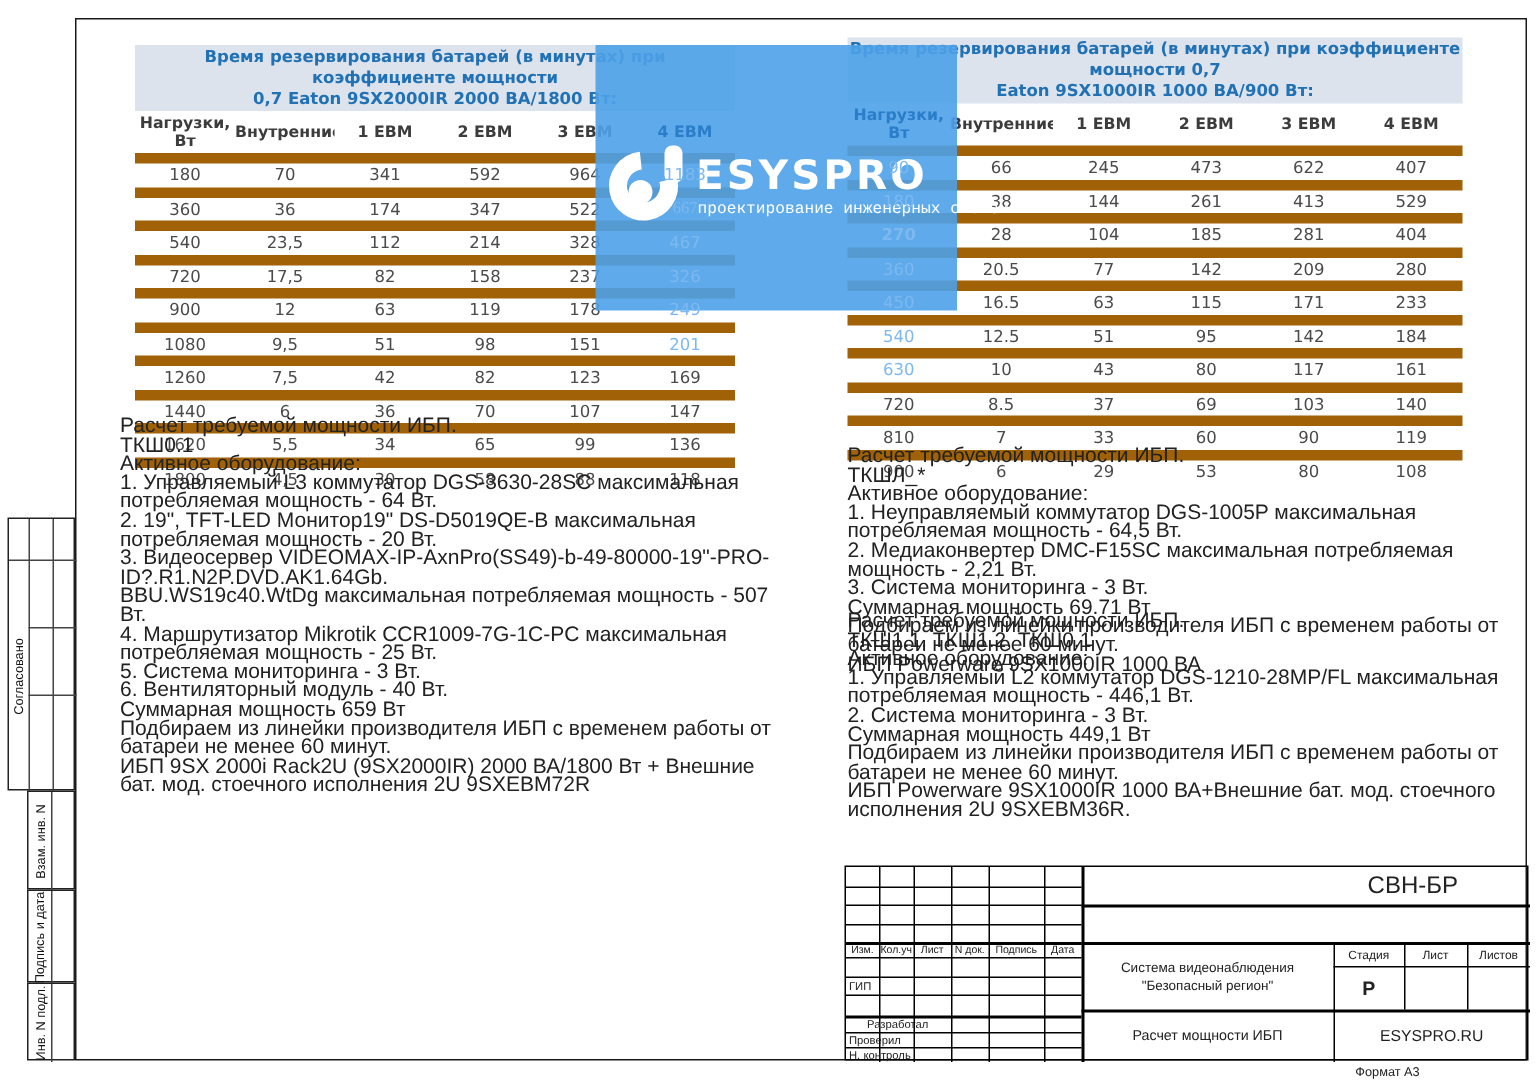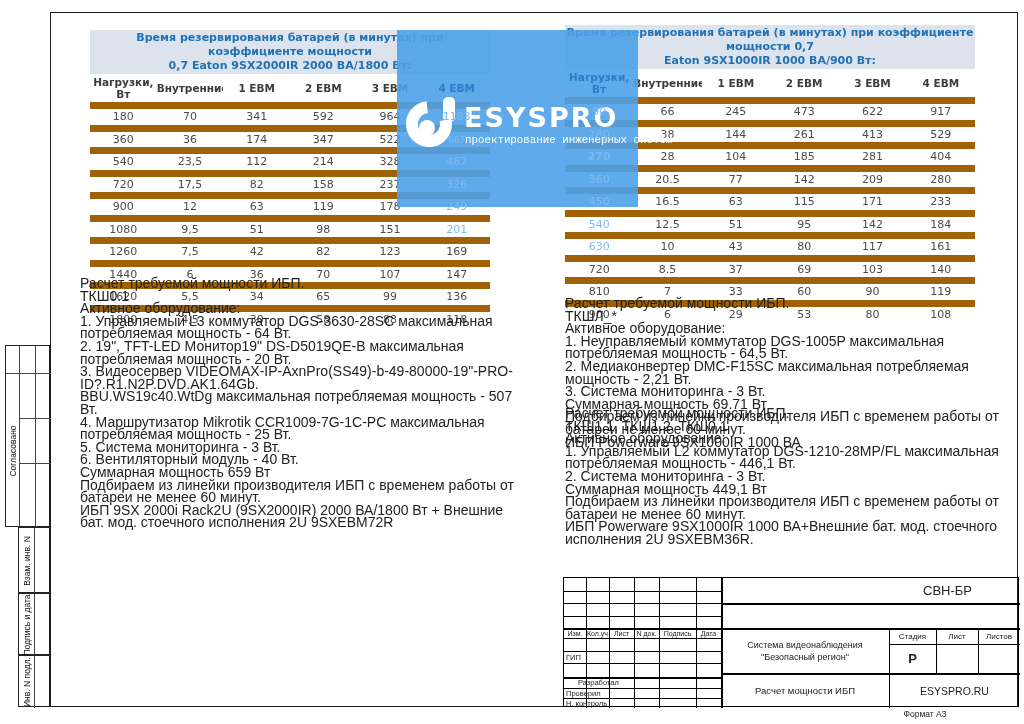--- a/index.html
+++ b/index.html
@@ -151,21 +151,21 @@
         <div class="cell hdr">2 ЕВМ</div>
         <div class="cell hdr">3 ЕВМ</div>
         <div class="cell hdr">4 ЕВМ</div>
       </div>
       <div class="trow">
         <div class="cell" style="position: relative; z-index: 6; color: rgb(125, 185, 240);">90</div>
         <div class="cell">66</div>
         <div class="cell">245</div>
         <div class="cell">473</div>
         <div class="cell">622</div>
-        <div class="cell">917</div>
+        <div class="cell">407</div>
       </div>
       <div class="trow">
         <div class="cell" style="position: relative; z-index: 6; color: rgb(125, 185, 240);">180</div>
         <div class="cell">38</div>
         <div class="cell">144</div>
         <div class="cell">261</div>
         <div class="cell">413</div>
         <div class="cell">529</div>
       </div>
       <div class="trow">
@@ -325,21 +325,21 @@
     <div class="tl" style="left:0;top:85px;width:157px;height:1px;"></div>
     <div class="tl" style="left:0;top:99px;width:157px;height:1.5px;"></div>
     <div class="tl" style="left:0;top:110px;width:157px;height:1px;"></div>
     <div class="tl" style="left:0;top:120px;width:157px;height:1px;"></div>
 
     <div class="tl" style="left:157px;top:25px;width:299px;height:1.5px;"></div>
     <div class="tl" style="left:157px;top:50px;width:299px;height:1.5px;"></div>
     <div class="tl" style="left:157px;top:95px;width:299px;height:1.5px;"></div>
     <div class="tl" style="left:325px;top:66px;width:131px;height:1px;"></div>
 
-    <div class="tb-cell" style="left:157px;top:0;width:299px;height:25px;justify-content:flex-end;padding-right:48px;box-sizing:border-box;font-size:13px;">СВН-БР</div>
+    <div class="tb-cell" style="left:157px;top:0;width:299px;height:25px;justify-content:flex-end;padding-right:48px;box-sizing:border-box;font-size:16px;">СВН-БР</div>
     <div class="tb-cell" style="left:0;top:50px;width:22px;height:10px;font-size:7px;">Изм.</div>
     <div class="tb-cell" style="left:22px;top:50px;width:23px;height:10px;font-size:7px;">Кол.уч</div>
     <div class="tb-cell" style="left:45px;top:50px;width:25px;height:10px;font-size:7px;">Лист</div>
     <div class="tb-cell" style="left:70px;top:50px;width:25px;height:10px;font-size:7px;">N док.</div>
     <div class="tb-cell" style="left:95px;top:50px;width:37px;height:10px;font-size:7px;">Подпись</div>
     <div class="tb-cell" style="left:132px;top:50px;width:25px;height:10px;font-size:7px;">Дата</div>
     <div class="tb-cell" style="left:2px;top:73px;width:44px;height:12px;justify-content:flex-start;font-size:7.5px;">ГИП</div>
     <div class="tb-cell" style="left:14px;top:99px;width:44px;height:11px;justify-content:flex-start;font-size:7.5px;">Разработал</div>
     <div class="tb-cell" style="left:2px;top:110px;width:44px;height:10px;justify-content:flex-start;font-size:7.5px;">Проверил</div>
     <div class="tb-cell" style="left:2px;top:120px;width:44px;height:10px;justify-content:flex-start;font-size:7.5px;">Н. контроль</div>

